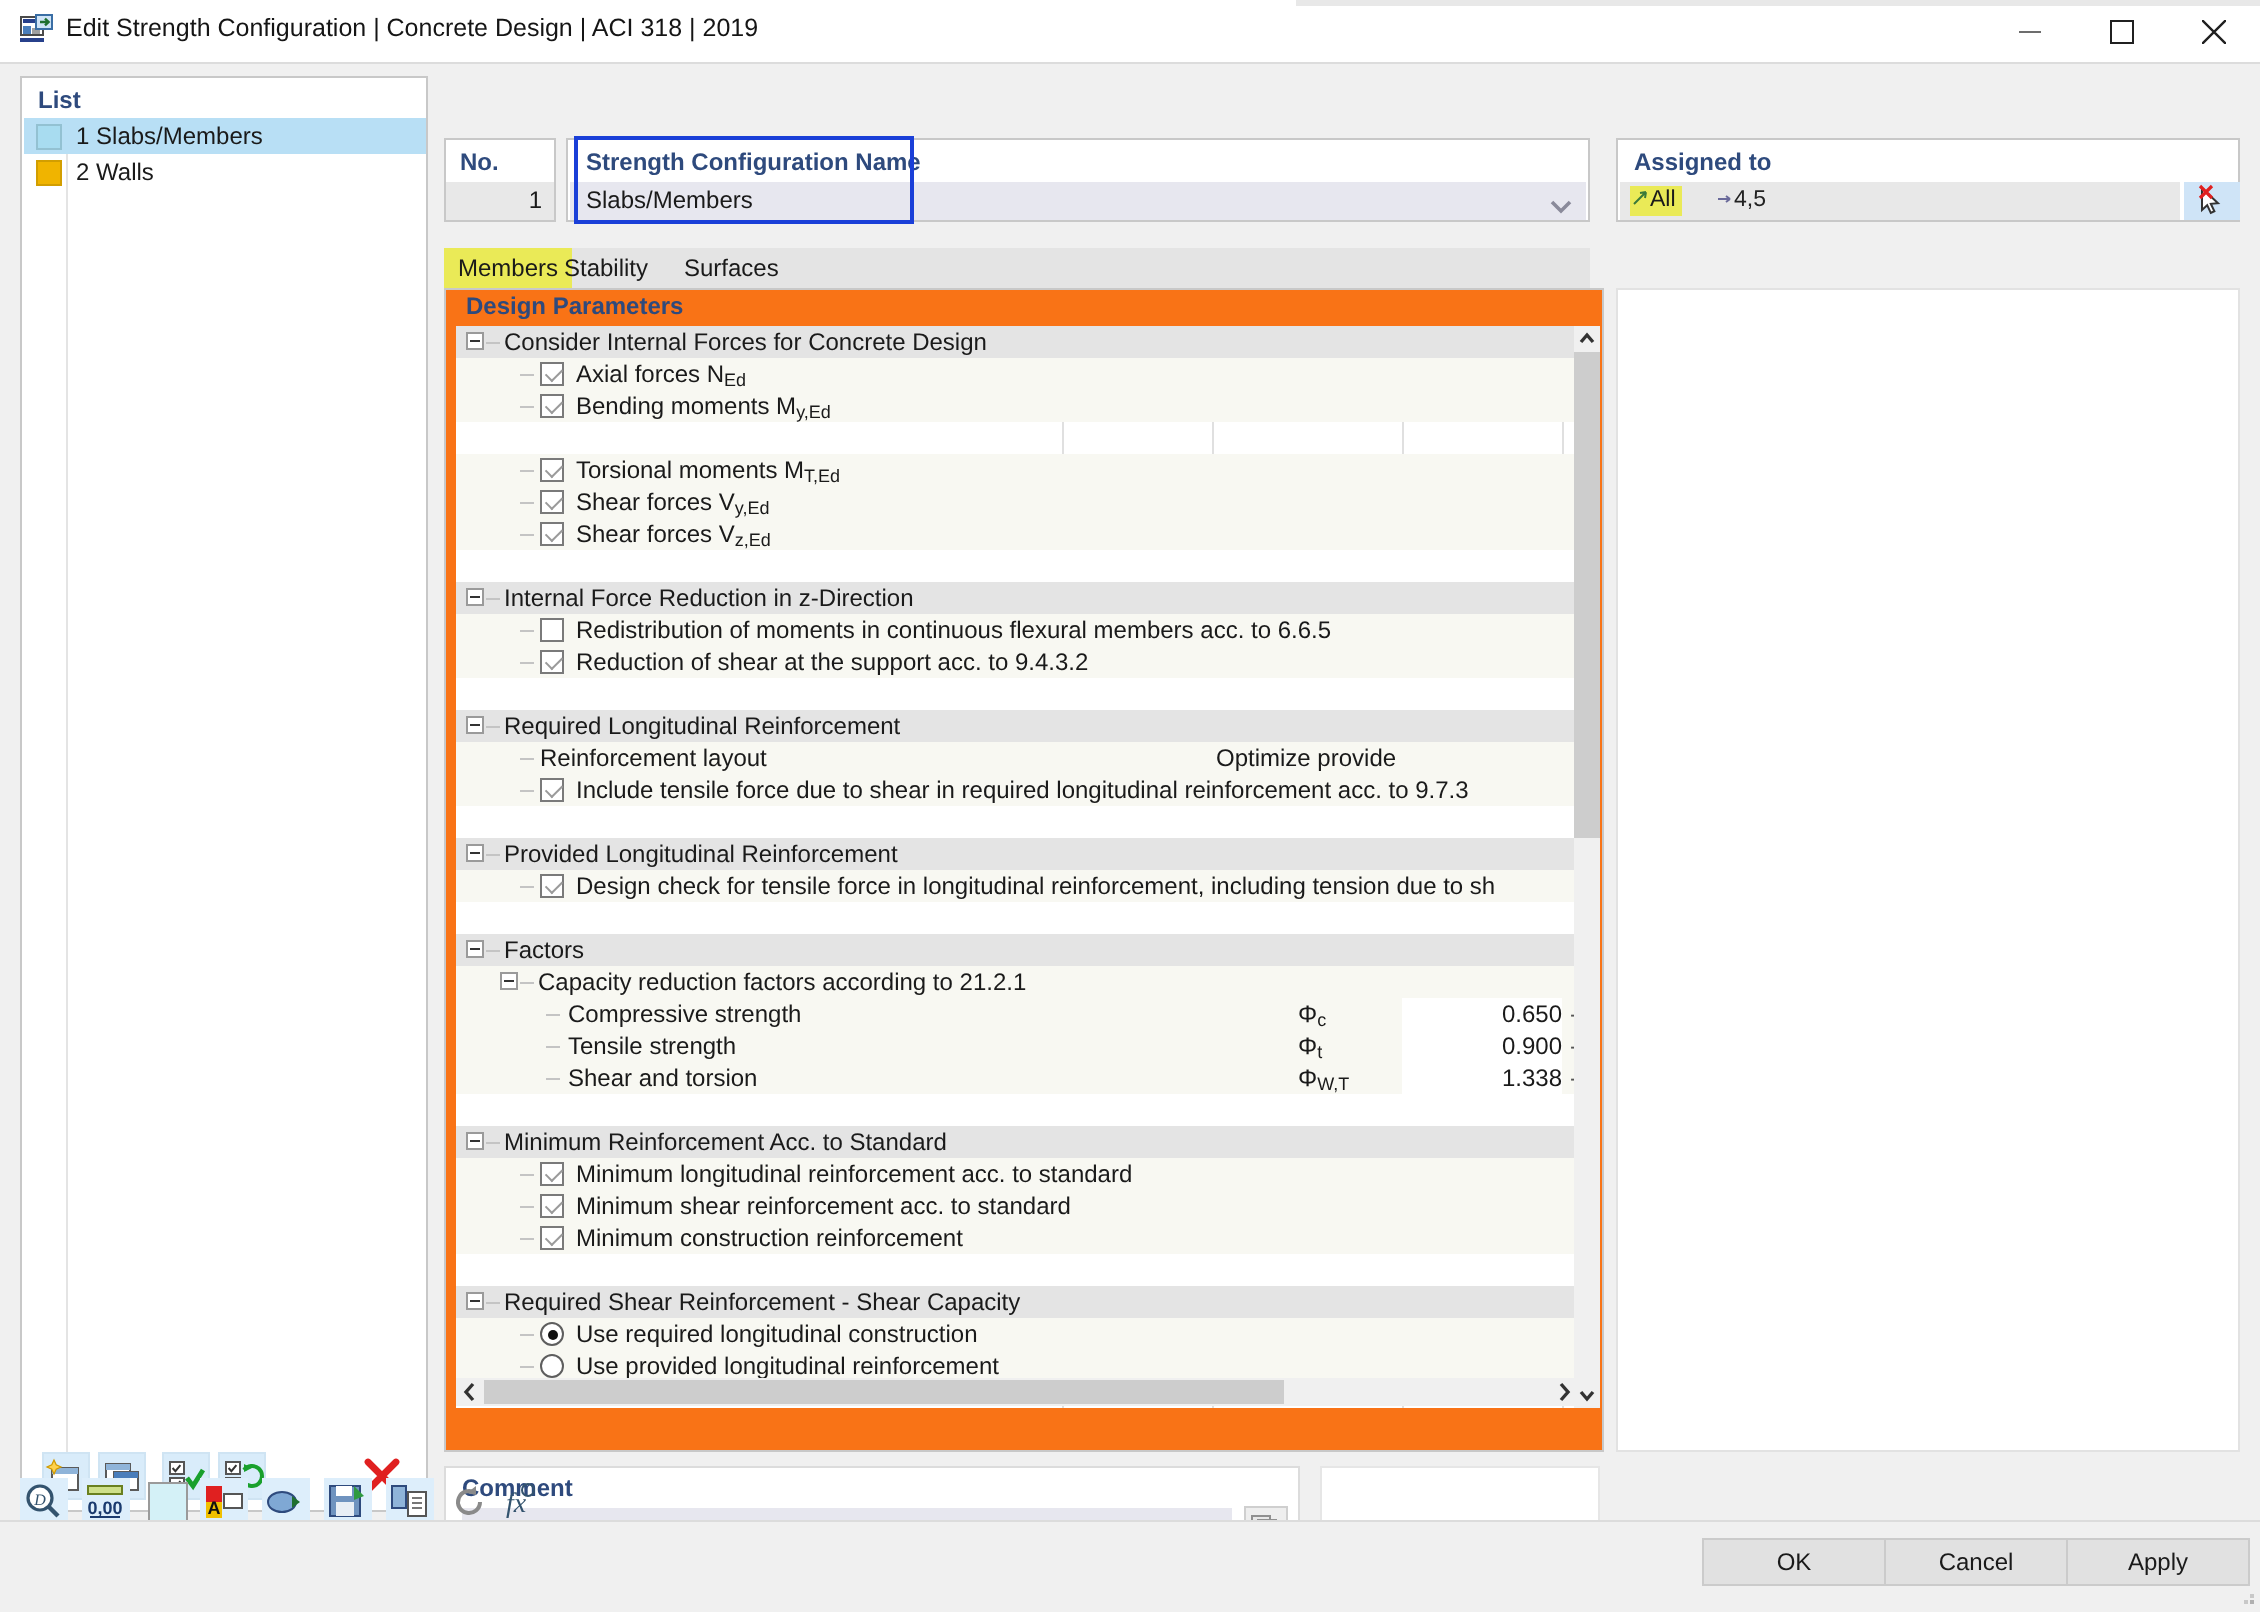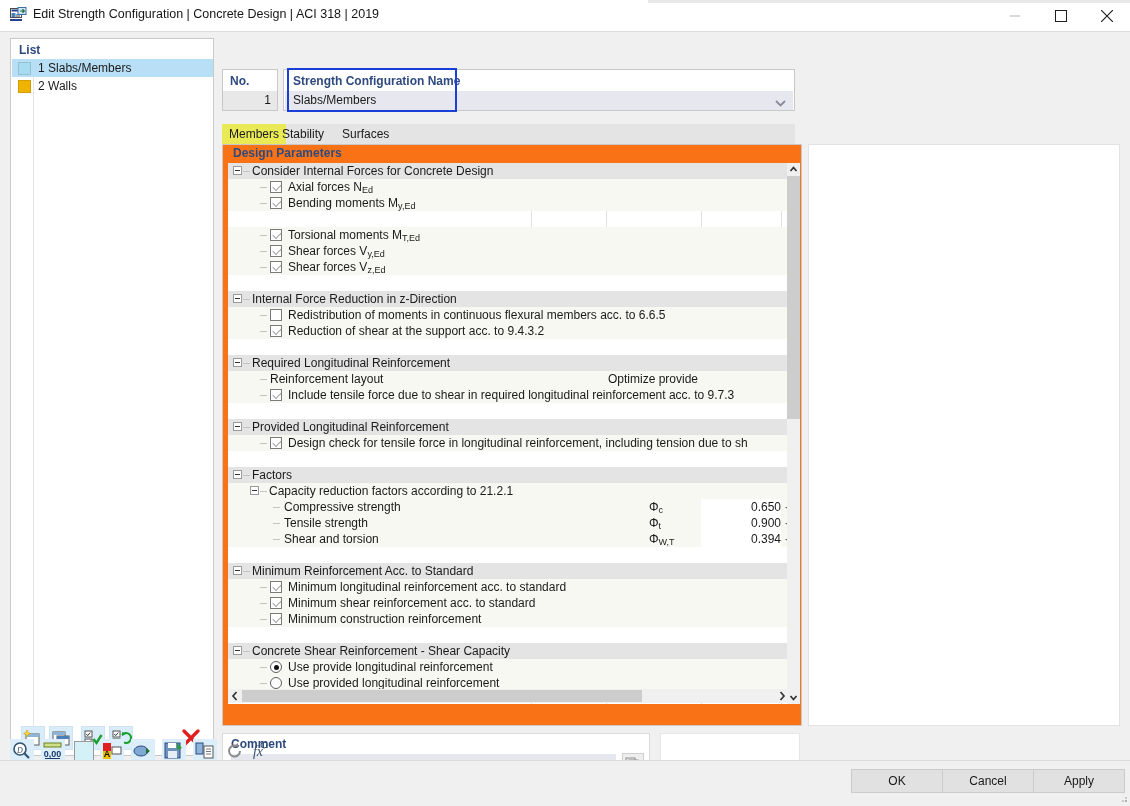--- a/index.html
+++ b/index.html
@@ -228,20 +228,41 @@
       <div class="cap">Strength Configuration Name</div>
       <div class="val">Slabs/Members</div>
       <div class="caret">
         <svg width="11" height="7">
             <path d="M1 1 L5.5 5.5 L10 1" stroke="#8a8a9a" stroke-width="1.8" fill="none"></path>
           </svg>
       </div>
     </div>
     <div class="hl-box"></div>
 
+    <div class="fld-assign">
+      <div class="cap">Assigned to</div>
+      <div class="val">
+        <div class="assign-all">
+          <svg width="9" height="9" style="vertical-align:-1px">
+              <path d="M1 7 L7 1 M7 1 L4 1.5 M7 1 L6.5 4" stroke="#3a7a3a" stroke-width="1" fill="none"></path>
+            </svg><span>All</span>
+        </div>
+        <div class="assign-val">
+          <svg width="9" height="9" style="vertical-align:-1px">
+              <path d="M1 4.5 L7 4.5 M7 4.5 L5 3 M7 4.5 L5 6" stroke="#6a6a9a" stroke-width="1" fill="none"></path>
+            </svg><span>4,5</span>
+        </div>
+      </div>
+      <div class="assign-pick">
+        <svg width="20" height="17" viewBox="0 0 20 17" style="margin:1px 0 0 4px">
+          <path d="M5 2 L5 13 L7.6 10.6 L9.4 14.5 L11.2 13.6 L9.4 9.9 L13 9.6 Z" fill="#fff" stroke="#333" stroke-width="1"></path>
+          <path d="M4 1 L10 7 M10 1 L4 7" stroke="#e02020" stroke-width="1.6"></path>
+        </svg>
+      </div>
+    </div>
 
     <div class="tabstrip">
       <div class="tab active" style="left:0">Members</div>
       <div class="tab" style="left:53px">Stability</div>
       <div class="tab" style="left:113px">Surfaces</div>
     </div>
 
     <div class="paramwrap">
       <div class="param-hdr">
         <span>Design Parameters</span>
@@ -349,21 +370,21 @@
             <div class="sym">Φ<span style="font-size: 9px; vertical-align: -2px;">t</span></div>
             <div class="valcell"></div>
             <div class="num">0.900</div>
             <div class="dash">--</div>
           </div>
           <div class="row child" style="top: 368px;">
             <div class="tick" style="left: 45px;"></div>
             <div class="txt" style="left: 56px;">Shear and torsion</div>
             <div class="sym">Φ<span style="font-size: 9px; vertical-align: -2px;">W,T</span></div>
             <div class="valcell"></div>
-            <div class="num">0.394</div>
+            <div class="num">1.338</div>
             <div class="dash">--</div>
           </div>
           <div class="row blank" style="top: 384px;"></div>
           <div class="row sect" style="top: 400px;">
             <div class="exp" style="left: 5px;"></div>
             <div class="tick" style="left: 15px;"></div>
             <div class="txt" style="left: 24px;">Minimum Reinforcement Acc. to Standard</div>
           </div>
           <div class="row child" style="top: 416px;">
             <div class="tick" style="left: 32px;"></div>
@@ -377,26 +398,26 @@
           </div>
           <div class="row child" style="top: 448px;">
             <div class="tick" style="left: 32px;"></div>
             <div class="cb on" style="left: 42px;"></div>
             <div class="txt" style="left: 60px;">Minimum construction reinforcement</div>
           </div>
           <div class="row blank" style="top: 464px;"></div>
           <div class="row sect" style="top: 480px;">
             <div class="exp" style="left: 5px;"></div>
             <div class="tick" style="left: 15px;"></div>
-            <div class="txt" style="left: 24px;">Concrete Shear Reinforcement - Shear Capacity</div>
+            <div class="txt" style="left: 24px;">Required Shear Reinforcement - Shear Capacity</div>
           </div>
           <div class="row child" style="top: 496px;">
             <div class="tick" style="left: 32px;"></div>
             <div class="rb on" style="left: 42px;"></div>
-            <div class="txt" style="left: 60px;">Use provide longitudinal reinforcement</div>
+            <div class="txt" style="left: 60px;">Use required longitudinal construction</div>
           </div>
           <div class="row child" style="top: 512px;">
             <div class="tick" style="left: 32px;"></div>
             <div class="rb" style="left: 42px;"></div>
             <div class="txt" style="left: 60px;">Use provided longitudinal reinforcement</div>
           </div>
         </div>
 
       <div class="vsb">
         <div class="arrow" style="top:0">

